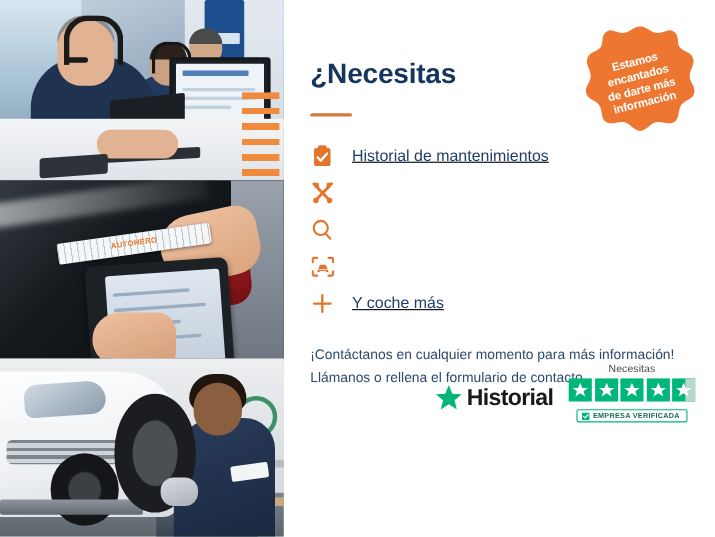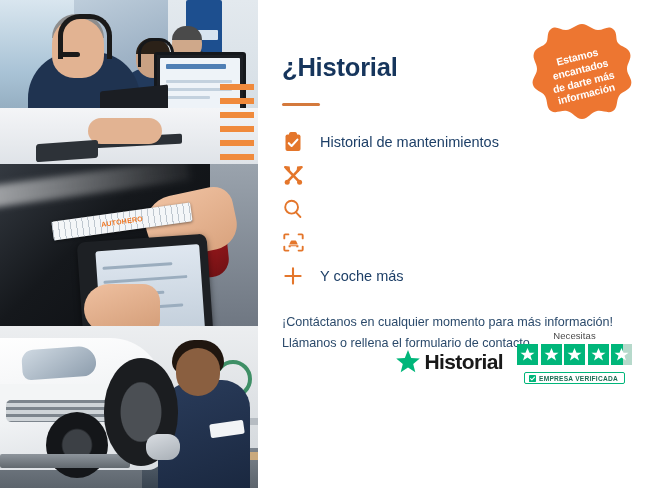--- a/index.html
+++ b/index.html
@@ -227,21 +227,21 @@
   }
   .divider {
     width: 38px;
     height: 3px;
     background: #d4793c;
     border-radius: 2px;
     margin: 19px 0 20px 0;
   }
 
   
-  .features { list-style:none; margin:0; padding:0; }
+  .features { list-style:none; margin:0; padding:0;text-decoration:underline; }
   .feature {
     display:flex; align-items:center; gap:16px;
     height: 33.5px;
   }
   .feature-icon {
     width: 22px; height: 22px;
     flex: 0 0 22px;
     display:flex; align-items:center; justify-content:center;
   }
   .feature-label {
@@ -390,21 +390,21 @@
       <div class="p3-logo-patch"></div>
       <div class="p3-wheel"></div>
       <div class="p3-glove"></div>
     </div>
 
   </div>
 
   <div class="content">
 
     <h1 class="headline">
-      <span>¿Historial</span><br>
+      <span>¿Necesitas</span><br>
     </h1>
 
     <div class="divider"></div>
 
     <ul class="features">
 
       <li class="feature">
         <span class="feature-icon">
           <svg width="18" height="20" viewBox="0 0 18 20">
             <rect x="1.5" y="2.5" width="15" height="16.5" rx="2" fill="#E4762B"></rect>

